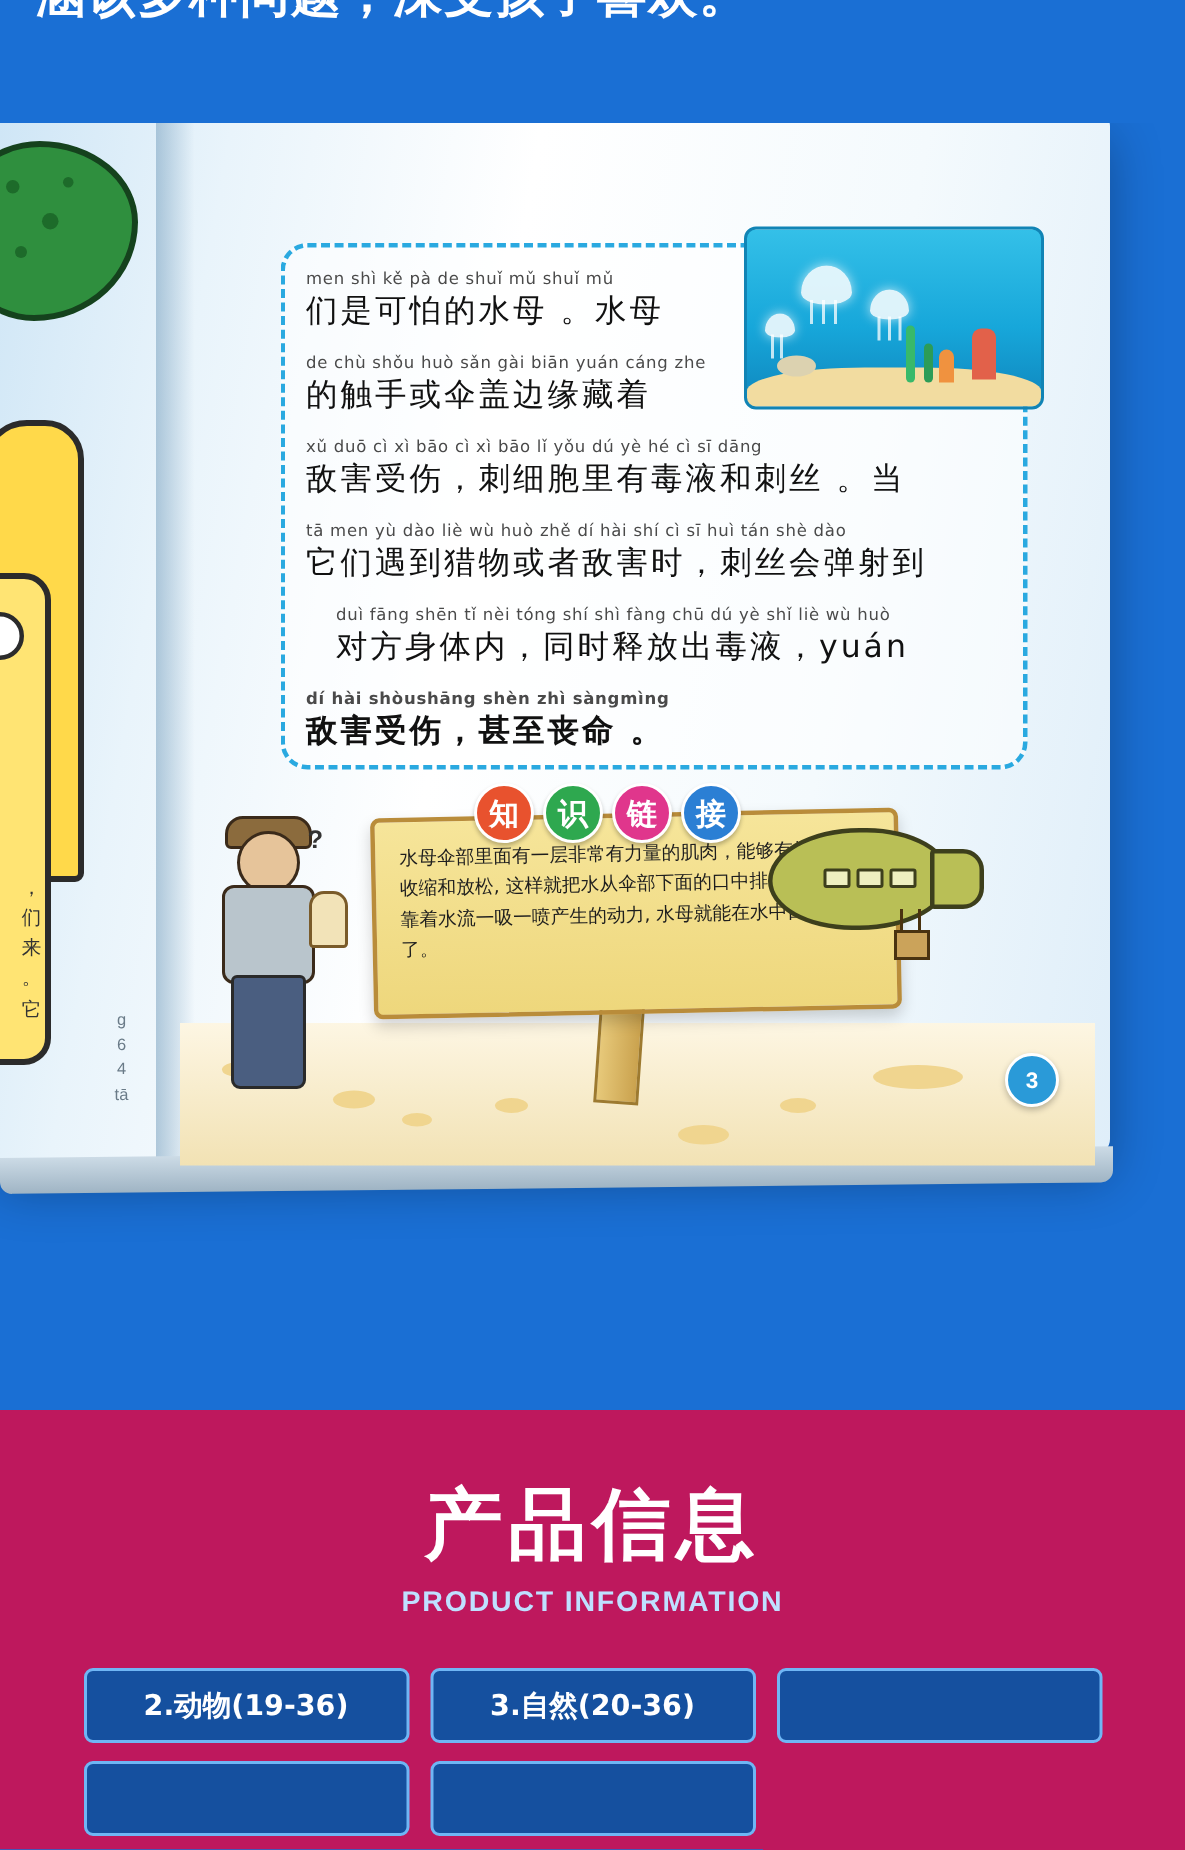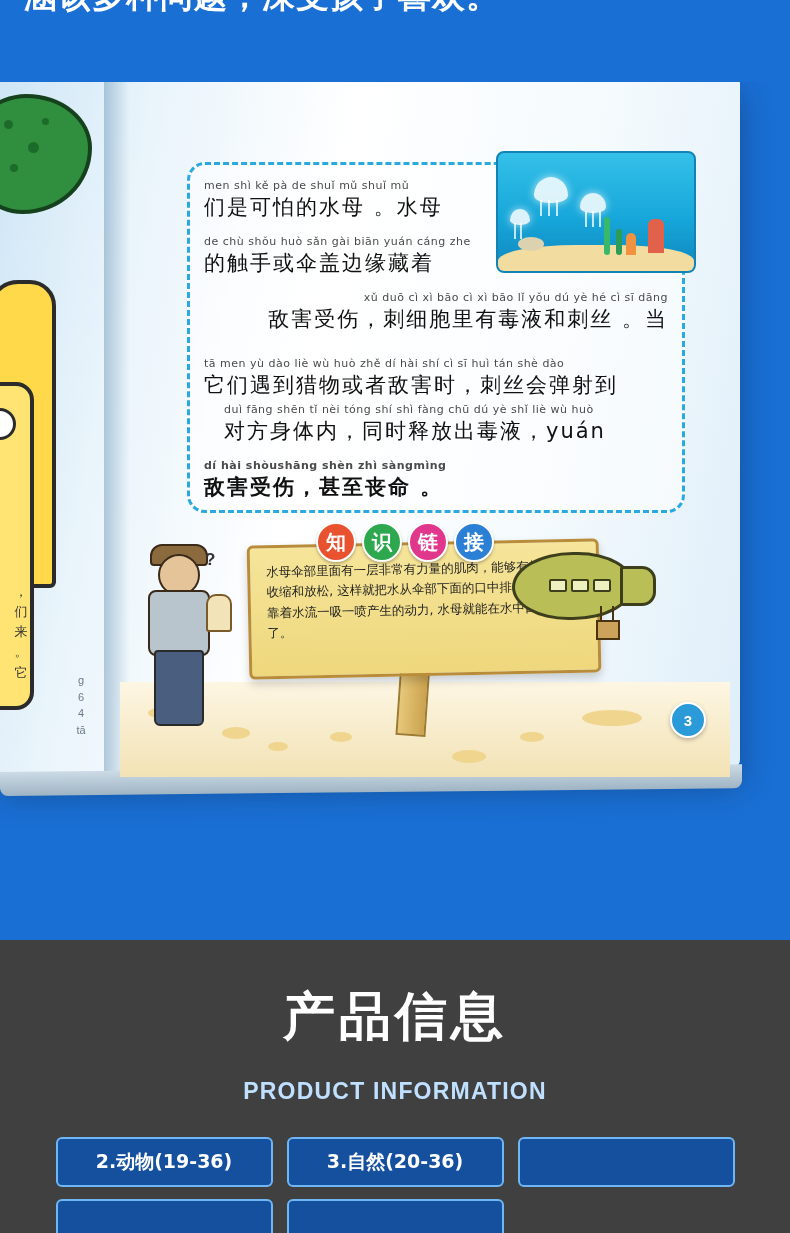--- a/index.html
+++ b/index.html
@@ -293,34 +293,34 @@
     color: #fff; font-size: 15px; font-weight: bold;
     display: flex; align-items: center; justify-content: center;
     box-shadow: 0 2px 4px rgba(0,0,0,0.25);
   }
 
   
   .product-info {
     position: absolute;
     left: 0; top: 940px;
     width: 790px; height: 293px;
-    background: #404040;
+    background: #be185d;
     text-align: center;
   }
   .pi-title {
     margin-top: 42px;
     font-size: 52px;
     font-weight: bold;
     color: #ffffff;
     letter-spacing: 4px;
     font-family: "DejaVu Sans", sans-serif;
   }
   .pi-sub {
-    margin-top: 26px;
-    font-size: 23px;
+    margin-top: 6px;
+    font-size: 19px;
     font-weight: bold;
     color: #bfe0ff;
     letter-spacing: 1.2px;
   }
   .pi-grid {
     margin-top: 32px;
     display: grid;
     grid-template-columns: repeat(3, 217px);
     justify-content: center;
     gap: 12px 14px;
@@ -399,25 +399,25 @@
     </div>
 
     <div class="line-row" style="top:70px;">
       <div class="pinyin">de chù shǒu huò sǎn gài biān yuán cáng zhe</div>
       <div class="hanzi">的触手或伞盖边缘藏着</div>
     </div>
     <div class="line-row" style="top:14px;">
       <div class="pinyin">men shì kě pà de shuǐ mǔ      shuǐ mǔ</div>
       <div class="hanzi">们是可怕的水母 。水母</div>
     </div>
-    <div class="line-row" style="top:126px;text-align:right;">
+    <div class="line-row" style="top:126px;">
       <div class="pinyin">xǔ duō cì xì bāo    cì xì bāo lǐ yǒu dú yè hé cì sī    dāng</div>
       <div class="hanzi">敌害受伤，刺细胞里有毒液和刺丝 。当</div>
     </div>
-    <div class="line-row" style="top:192px;">
+    <div class="line-row" style="top:182px;">
       <div class="pinyin">tā men yù dào liè wù huò zhě dí hài shí    cì sī huì tán shè dào</div>
       <div class="hanzi">它们遇到猎物或者敌害时，刺丝会弹射到</div>
     </div>
     <div class="line-row" style="top:238px;margin-left:20px;">
       <div class="pinyin">duì fāng shēn tǐ nèi   tóng shí shì fàng chū dú yè   shǐ liè wù huò</div>
       <div class="hanzi">对方身体内，同时释放出毒液，yuán</div>
     </div>
     <div class="line-row" style="top:294px;font-weight:bold;">
       <div class="pinyin">dí hài shòushāng   shèn zhì sàngmìng</div>
       <div class="hanzi">敌害受伤，甚至丧命 。</div>

